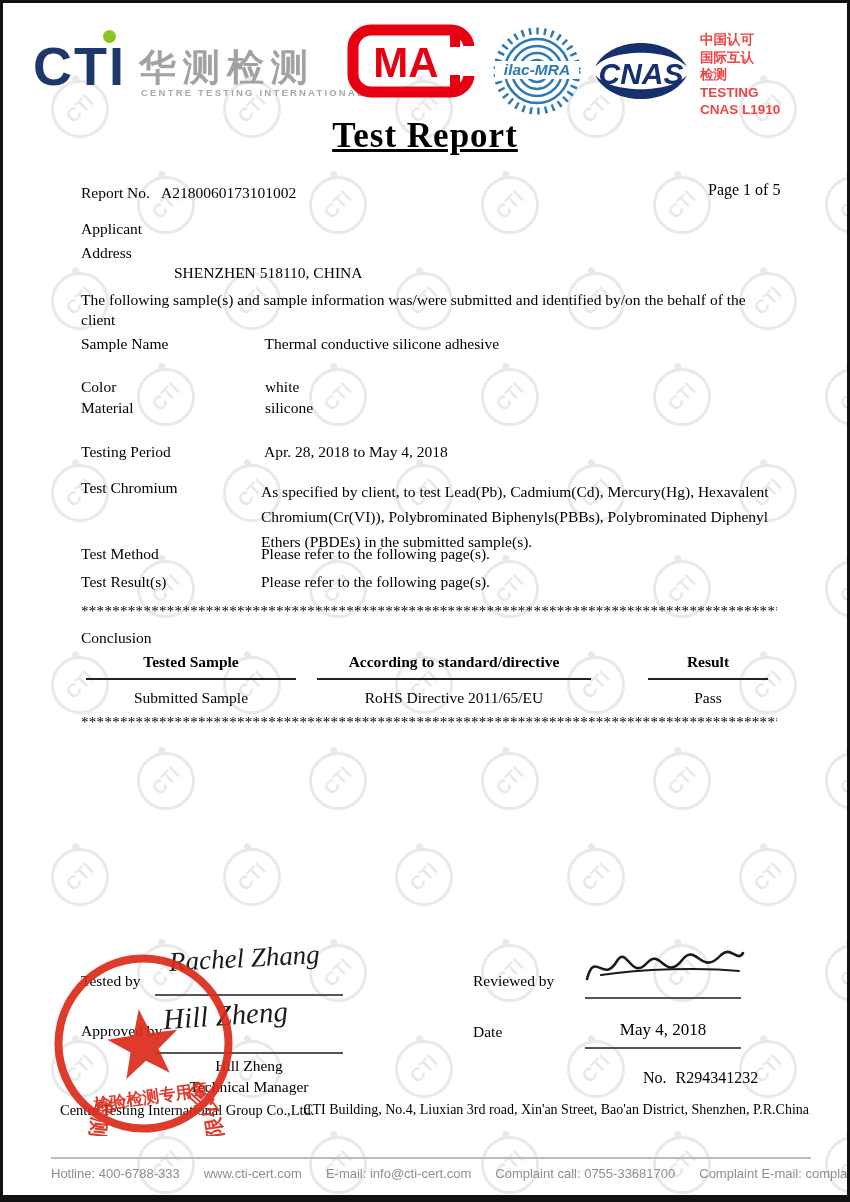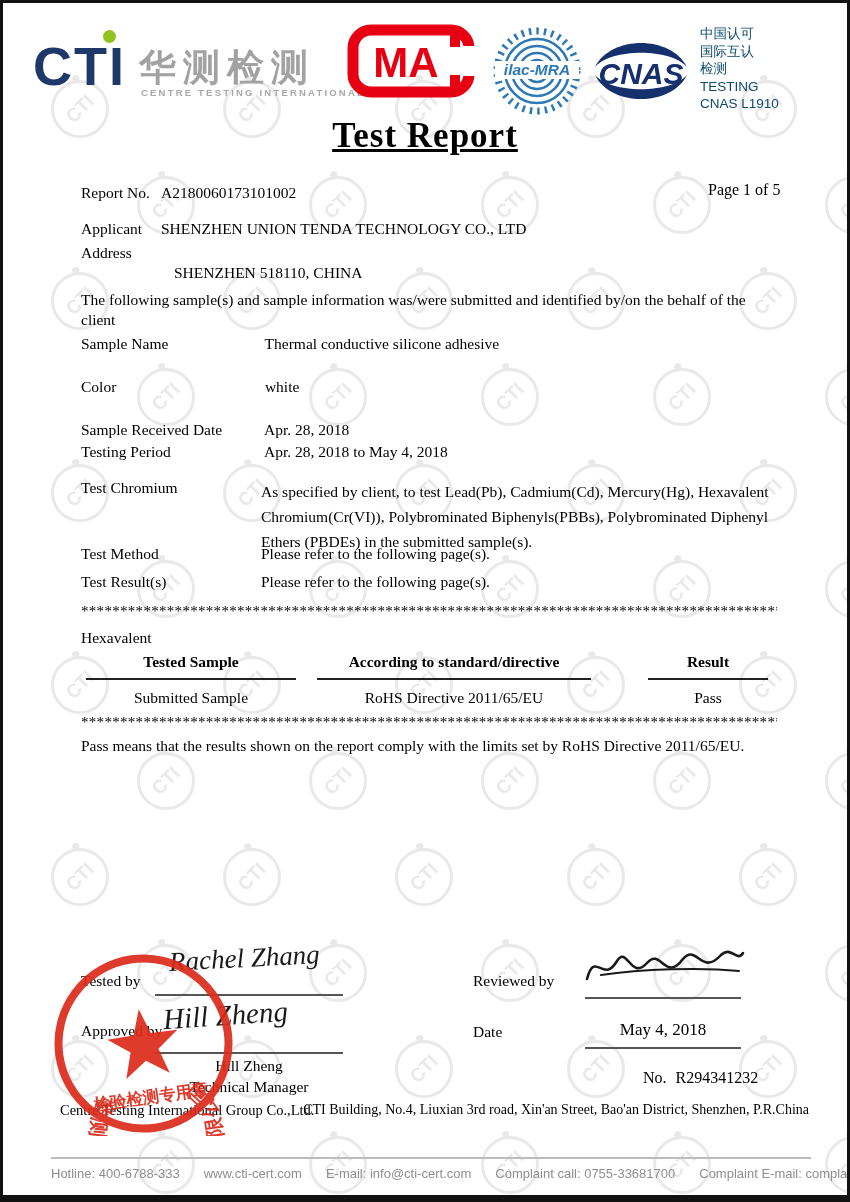--- a/index.html
+++ b/index.html
@@ -17,21 +17,21 @@
   .wm i{position:absolute;width:7px;height:7px;background:#e9e9e9;border-radius:50%;top:-2px;right:4px;}
 
   .z1{z-index:1;}
 
   
   .cti-word{left:30px;top:32px;font:bold 54px "Liberation Sans",sans-serif;color:#1e3869;letter-spacing:2px;}
   .green-dot{left:100px;top:27px;width:13px;height:13px;border-radius:50%;background:#8fc31f;}
   .cti-cn{left:136px;top:40px;font-family:"Liberation Sans",sans-serif;font-weight:600;font-size:37px;color:#a2a2a2;letter-spacing:7px;}
   .cti-sub{left:138px;top:84px;font-family:"Liberation Sans",sans-serif;font-weight:bold;font-size:9.5px;color:#a8a8a8;letter-spacing:2.2px;}
   .cma-num{left:336px;top:94px;width:152px;text-align:center;font-family:"Liberation Sans",sans-serif;font-weight:600;font-size:23px;color:#e60012;}
-  .accred{left:697px;top:22px;font-family:"Liberation Sans",sans-serif;font-weight:normal;font-size:13.5px;color:#0c4a6e;line-height:17.5px;}
+  .accred{left:697px;top:28px;font-family:"Liberation Sans",sans-serif;font-weight:bold;font-size:13.5px;color:#ef4444;line-height:17.5px;}
   .doc-title{left:0;right:0;top:113px;text-align:center;font-weight:bold;font-size:35px;letter-spacing:1px;text-decoration:underline;}
 
   
   .fs{font-size:15.5px;}
   .wrap{white-space:normal;}
   .sep{left:78px;top:0;width:696px;height:15px;overflow:hidden;font-size:15px;letter-spacing:0.3px;}
   .thead{position:absolute;text-align:center;font-weight:bold;font-size:15.5px;padding-bottom:7px;border-bottom:2px solid #222;}
   .tcell{position:absolute;text-align:center;font-size:15.5px;}
 
   .sigline{position:absolute;border-top:2px solid #555;height:0;}
@@ -326,66 +326,64 @@
     <div>CNAS L1910</div>
   </div>
 
   <div class="abs z1 doc-title">Test Report</div>
 
   <div class="abs z1 fs b" style="left:78px;top:181px">Report No.</div>
   <div class="abs z1 fs" style="left:158px;top:181px">A2180060173101002</div>
   <div class="abs z1" style="left:705px;top:178px;font-size:16px">Page 1 of 5</div>
 
   <div class="abs z1 fs b" style="left:78px;top:217px">Applicant</div>
-  <div class="abs z1 fs" style="left:158px;top:217px">SHENZHEN UNION TENDA TECHNOLOGY CO., LTD</div>
 
   <div class="abs z1 fs b" style="left:78px;top:241px">Address</div>
   <div class="abs z1 fs" style="left:171px;top:261px">SHENZHEN 518110, CHINA</div>
 
   <div class="abs z1 fs b wrap" style="left:78px;top:287px;width:700px;line-height:19.5px">The following sample(s) and sample information was/were submitted and identified by/on the behalf of the client</div>
 
   <div class="abs z1 fs" style="left:78px;top:332px">
     <span style="display:inline-block;width:180px">Sample Name</span>
     <span>Thermal conductive silicone adhesive</span>
   </div>
   <div class="abs z1 fs" style="left:78px;top:375px">
     <span style="display:inline-block;width:180px">Color</span>
     <span>white</span>
   </div>
-  <div class="abs z1 fs" style="left:78px;top:418px">
-    <span style="display:inline-block;width:180px">Sample Received Date</span>
-    <span>Apr. 28, 2018</span>
+  <div class="abs z1 fs" style="left:78px;top:396px">
+    <span style="display:inline-block;width:180px">Material</span>
+    <span>silicone</span>
   </div>
   <div class="abs z1 fs" style="left:78px;top:440px">
     <span style="display:inline-block;width:180px">Testing Period</span>
     <span>Apr. 28, 2018 to May 4, 2018</span>
   </div>
 
   <div class="abs z1 fs b" style="left:78px;top:476px">Test Chromium</div>
   <div class="abs z1 fs wrap" style="left:258px;top:476px;width:514px;line-height:25px">As specified by client, to test Lead(Pb), Cadmium(Cd), Mercury(Hg), Hexavalent Chromium(Cr(VI)), Polybrominated Biphenyls(PBBs), Polybrominated Diphenyl Ethers (PBDEs) in the submitted sample(s).</div>
 
   <div class="abs z1 fs b" style="left:78px;top:542px">Test Method</div>
   <div class="abs z1 fs" style="left:258px;top:542px">Please refer to the following page(s).</div>
 
   <div class="abs z1 fs b" style="left:78px;top:570px">Test Result(s)</div>
   <div class="abs z1 fs" style="left:258px;top:570px">Please refer to the following page(s).</div>
 
   <div class="abs z1 sep" style="top:600px">********************************************************************************************************************</div>
-  <div class="abs z1 fs b" style="left:78px;top:626px">Hexavalent</div>
+  <div class="abs z1 fs b" style="left:78px;top:626px">Conclusion</div>
 
   <div class="thead z1" style="left:83px;top:650px;width:210px">Tested Sample</div>
   <div class="thead z1" style="left:314px;top:650px;width:274px">According to standard/directive</div>
   <div class="thead z1" style="left:645px;top:650px;width:120px">Result</div>
 
   <div class="tcell z1" style="left:83px;top:686px;width:210px">Submitted Sample</div>
   <div class="tcell z1" style="left:314px;top:686px;width:274px">RoHS Directive 2011/65/EU</div>
   <div class="tcell z1" style="left:645px;top:686px;width:120px">Pass</div>
 
   <div class="abs z1 sep" style="top:711px">********************************************************************************************************************</div>
-  <div class="abs z1 fs" style="left:78px;top:734px">Pass means that the results shown on the report comply with the limits set by RoHS Directive 2011/65/EU.</div>
 
   <div class="abs z1 fs" style="left:78px;top:969px">Tested by</div>
   <div class="abs z1 handwriting" style="left:166px;top:940px;font-size:27px;transform:rotate(-3deg)">Rachel Zhang</div>
   <div class="sigline z1" style="left:152px;top:991px;width:188px"></div>
 
   <div class="abs z1 fs" style="left:78px;top:1019px">Approved by</div>
   <div class="abs z1 handwriting" style="left:160px;top:996px;font-size:29px;transform:rotate(-4deg)">Hill Zheng</div>
   <div class="sigline z1" style="left:152px;top:1049px;width:188px"></div>
   <div class="abs z1 fs" style="left:152px;top:1054px;width:188px;text-align:center">Hill Zheng</div>
   <div class="abs z1 fs" style="left:140px;top:1075px;width:212px;text-align:center">Technical Manager</div>

